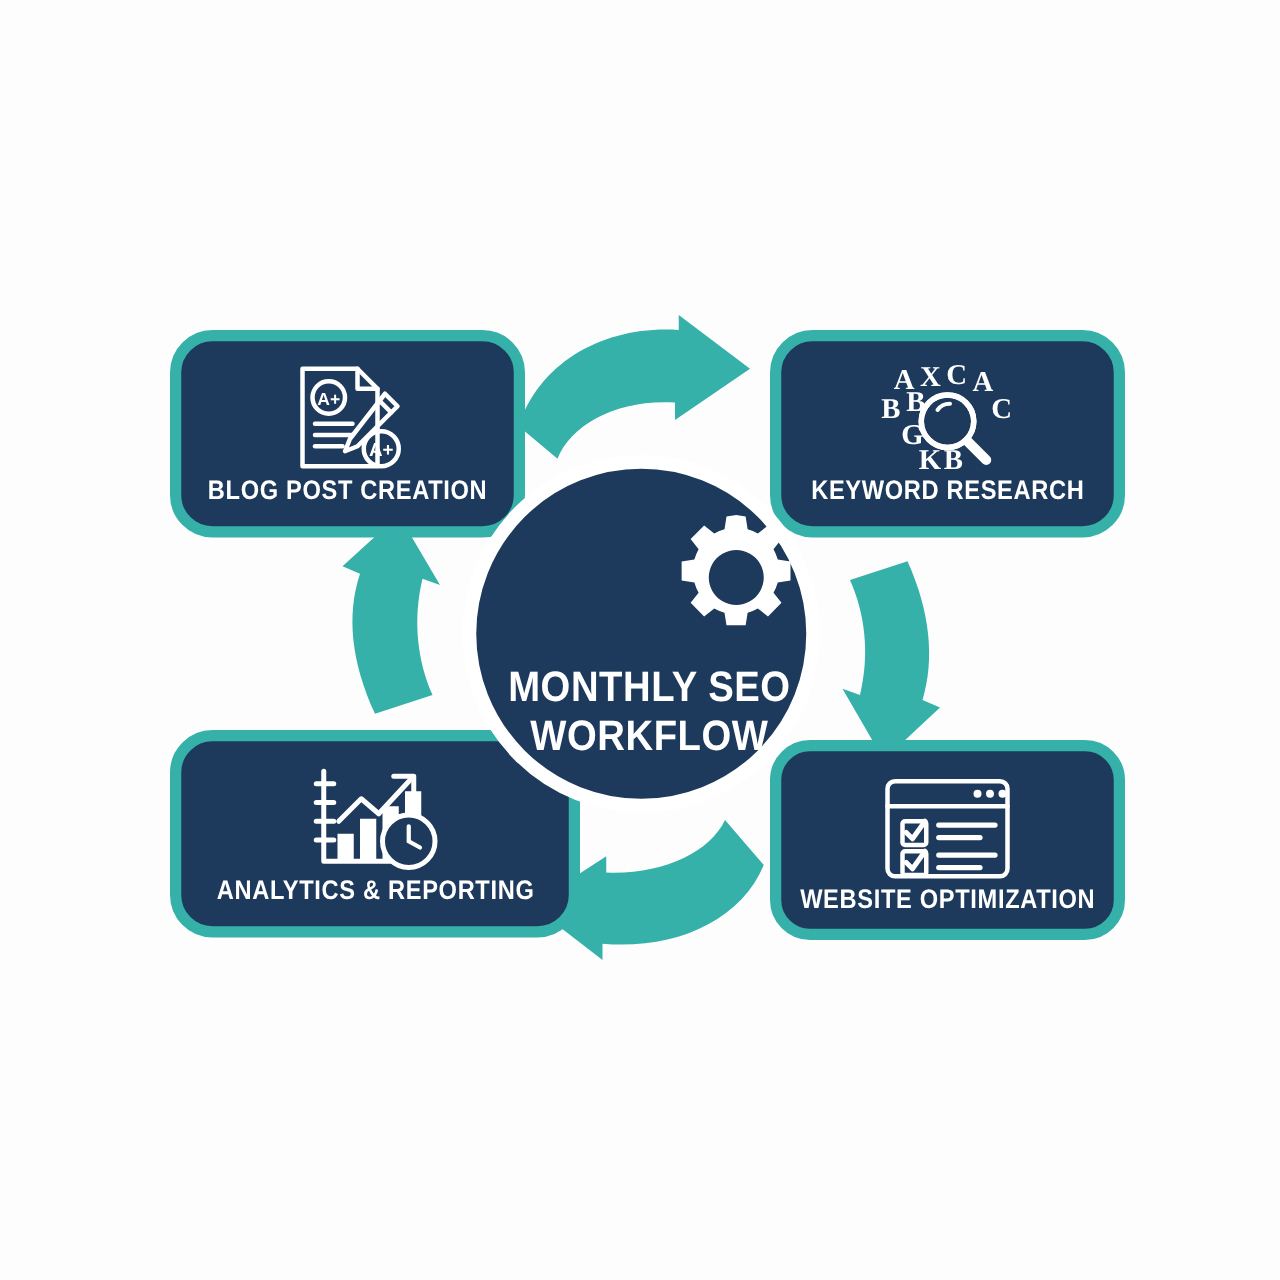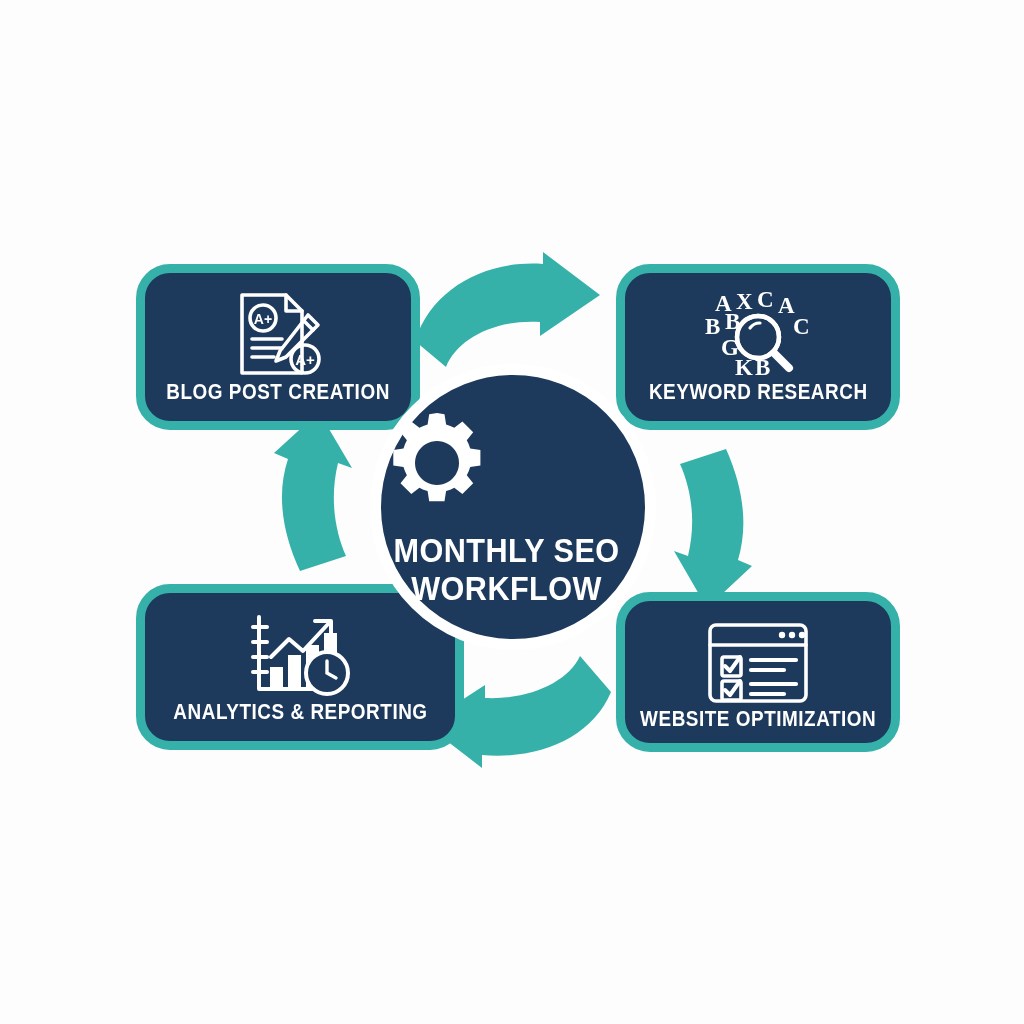--- a/index.html
+++ b/index.html
@@ -65,37 +65,37 @@
     letter-spacing: 0.6px;
     text-align: center;
     white-space: nowrap;
     transform: scaleX(0.88);
     line-height: 1;
     padding-bottom: 4px;
   }
 
   #node-blog      { left: 136px; top: 264px; width: 284px; height: 166px; }
   #node-keyword   { left: 616px; top: 264px; width: 284px; height: 166px; }
-  #node-website   { left: 616px; top: 592px; width: 284px; height: 160px; }
+  #node-website   { left: 616px; top: 592px; width: 284px; height: 160px; border-radius: 32px; }
   #node-analytics { left: 136px; top: 584px; width: 328px; height: 166px; }
 
   
   #hub {
     position: absolute;
     left: 370px;
     top: 364px;
     width: 286px;
     height: 286px;
     border-radius: 50%;
     background: #1d3a5c;
     border: 11px solid #ffffff;
     box-sizing: border-box;
     display: flex;
     flex-direction: column;
-    align-items: flex-start;
+    align-items: flex-end;
     justify-content: center;
     z-index: 5;
   }
   #hub .hub-gear {
     margin-top: 2px;
     margin-bottom: 10px;
   }
   #hub .hub-text {
     color: #ffffff;
     font-family: "Liberation Sans Narrow", "Liberation Sans", sans-serif;

